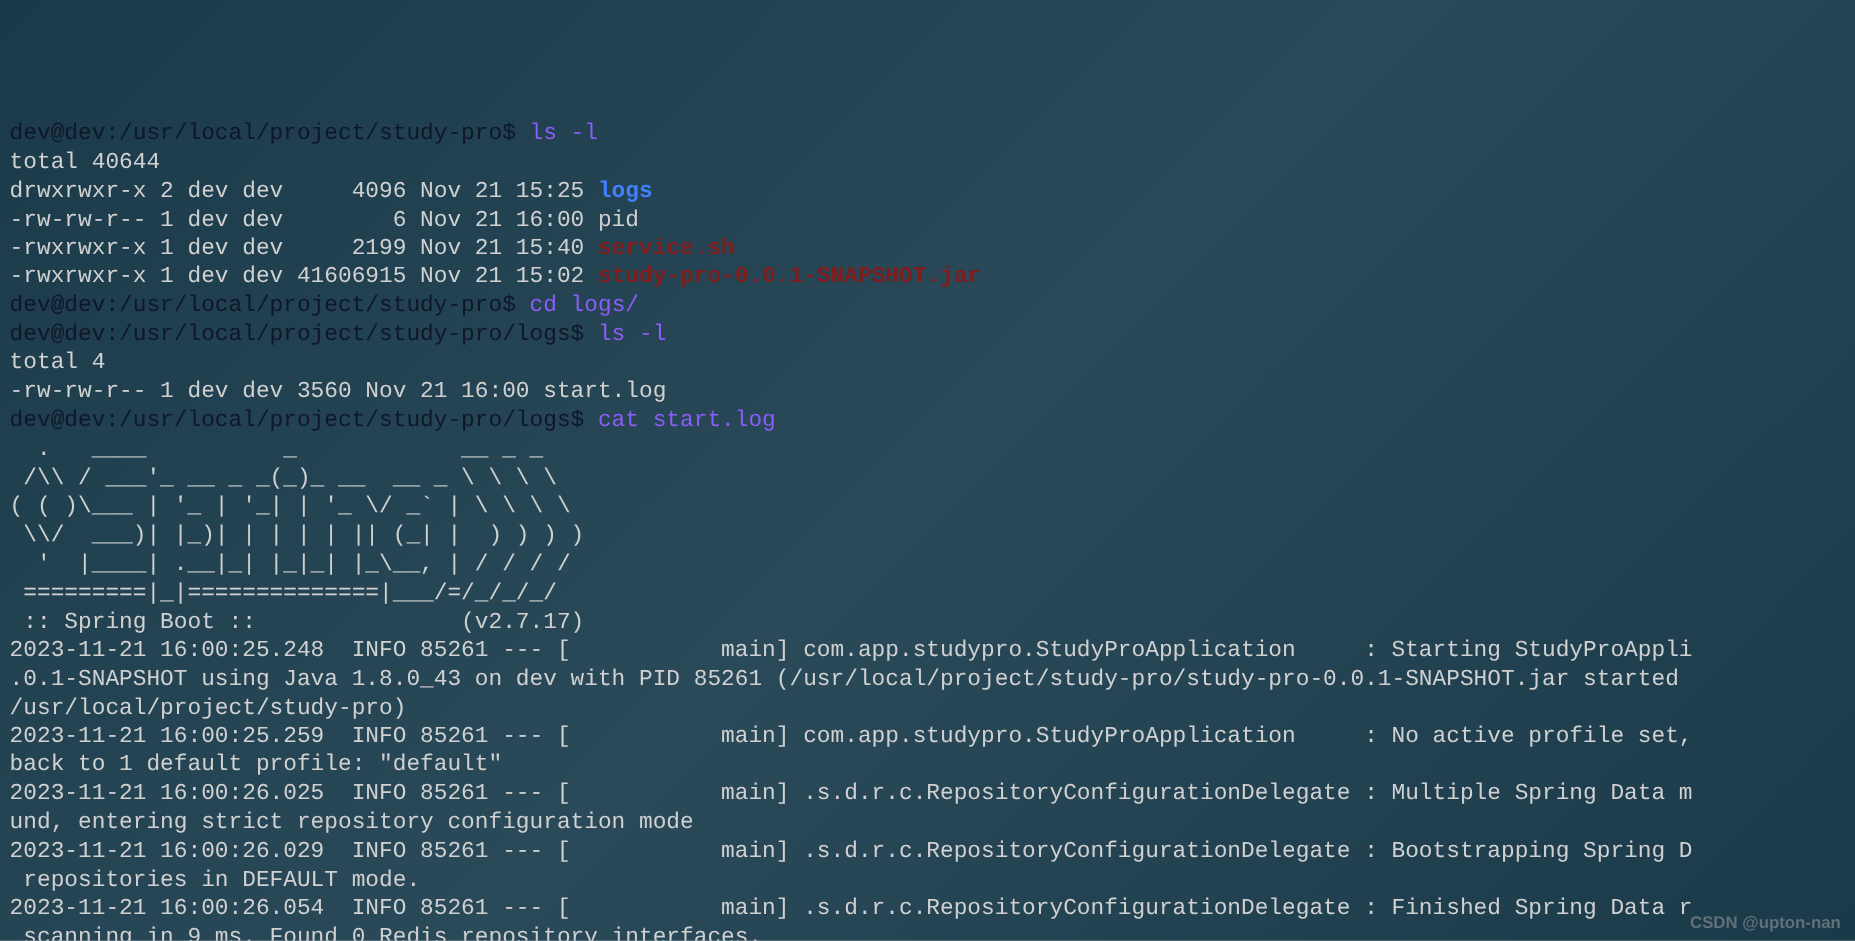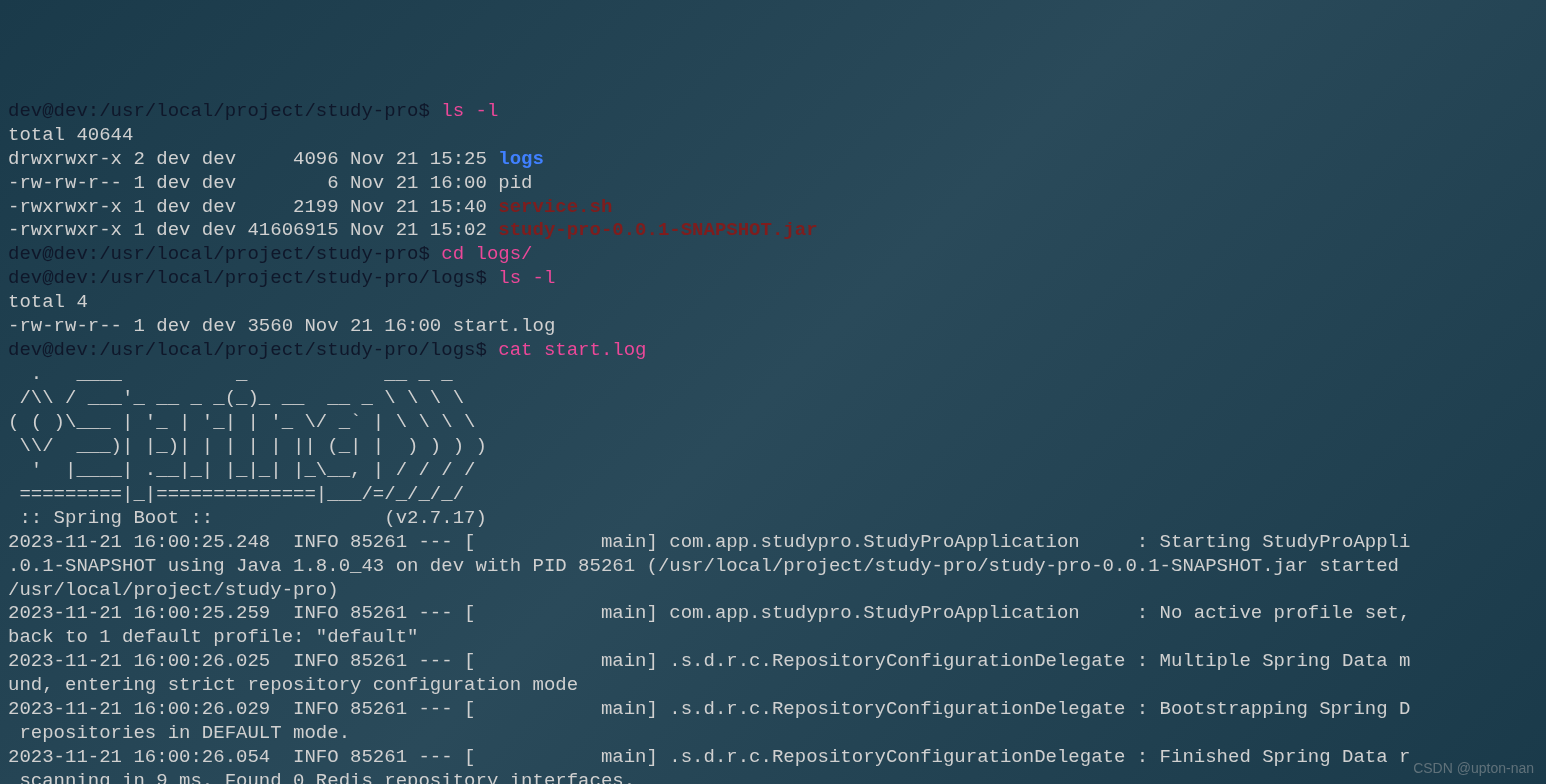--- a/index.html
+++ b/index.html
@@ -21,41 +21,42 @@
       position: relative;
     }
     .terminal {
       width: 100%;
       height: 100%;
     }
     .prompt {
       color: #0f172a;
     }
     .cmd {
-      color: #ec4899;
+      color: #8b5cf6;
     }
     .dir {
       color: #4080ff;
       font-weight: bold;
     }
     .exec {
       color: #7f1d1d;
       font-weight: bold;
     }
     .line {
       display: block;
     }
     .watermark {
       position: absolute;
       bottom: 6px;
       right: 12px;
       color: rgba(180,180,180,0.45);
       font-size: 14px;
       font-family: sans-serif;
       white-space: nowrap;
+      font-weight: bold;
     }
   </style>
 </head>
 <body>
 
 
 
 <div class="terminal"><span class="line"><span class="prompt">dev@dev:/usr/local/project/study-pro$ </span><span class="cmd">ls -l</span></span><span class="line">total 40644</span><span class="line"><span>drwxrwxr-x 2 dev dev     4096 Nov 21 15:25 </span><span class="dir">logs</span></span><span class="line">-rw-rw-r-- 1 dev dev        6 Nov 21 16:00 pid</span><span class="line"><span>-rwxrwxr-x 1 dev dev     2199 Nov 21 15:40 </span><span class="exec">service.sh</span></span><span class="line"><span>-rwxrwxr-x 1 dev dev 41606915 Nov 21 15:02 </span><span class="exec">study-pro-0.0.1-SNAPSHOT.jar</span></span><span class="line"><span class="prompt">dev@dev:/usr/local/project/study-pro$ </span><span class="cmd">cd logs/</span></span><span class="line"><span class="prompt">dev@dev:/usr/local/project/study-pro/logs$ </span><span class="cmd">ls -l</span></span><span class="line">total 4</span><span class="line">-rw-rw-r-- 1 dev dev 3560 Nov 21 16:00 start.log</span><span class="line"><span class="prompt">dev@dev:/usr/local/project/study-pro/logs$ </span><span class="cmd">cat start.log</span></span><span class="line"></span><span class="line">  .   ____          _            __ _ _</span><span class="line"> /\\ / ___'_ __ _ _(_)_ __  __ _ \ \ \ \</span><span class="line">( ( )\___ | '_ | '_| | '_ \/ _` | \ \ \ \</span><span class="line"> \\/  ___)| |_)| | | | | || (_| |  ) ) ) )</span><span class="line">  '  |____| .__|_| |_|_| |_\__, | / / / /</span><span class="line"> =========|_|==============|___/=/_/_/_/</span><span class="line"> :: Spring Boot ::               (v2.7.17)</span><span class="line"></span><span class="line">2023-11-21 16:00:25.248  INFO 85261 --- [           main] com.app.studypro.StudyProApplication     : Starting StudyProAppli</span><span class="line">.0.1-SNAPSHOT using Java 1.8.0_43 on dev with PID 85261 (/usr/local/project/study-pro/study-pro-0.0.1-SNAPSHOT.jar started </span><span class="line">/usr/local/project/study-pro)</span><span class="line">2023-11-21 16:00:25.259  INFO 85261 --- [           main] com.app.studypro.StudyProApplication     : No active profile set,</span><span class="line">back to 1 default profile: "default"</span><span class="line">2023-11-21 16:00:26.025  INFO 85261 --- [           main] .s.d.r.c.RepositoryConfigurationDelegate : Multiple Spring Data m</span><span class="line">und, entering strict repository configuration mode</span><span class="line">2023-11-21 16:00:26.029  INFO 85261 --- [           main] .s.d.r.c.RepositoryConfigurationDelegate : Bootstrapping Spring D</span><span class="line"> repositories in DEFAULT mode.</span><span class="line">2023-11-21 16:00:26.054  INFO 85261 --- [           main] .s.d.r.c.RepositoryConfigurationDelegate : Finished Spring Data r</span><span class="line"> scanning in 9 ms. Found 0 Redis repository interfaces.</span></div>
 
 <div class="watermark">CSDN @upton-nan</div>

